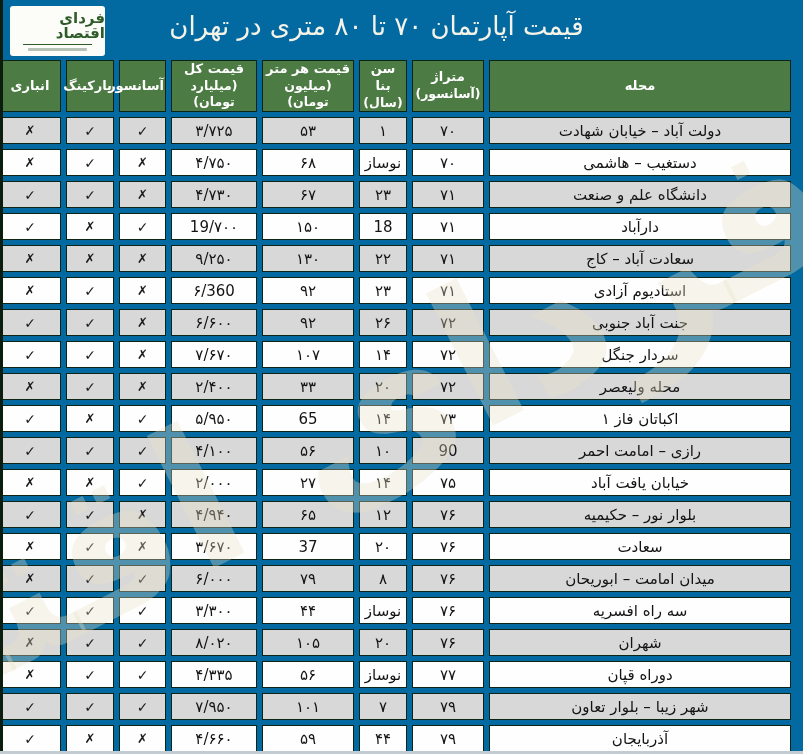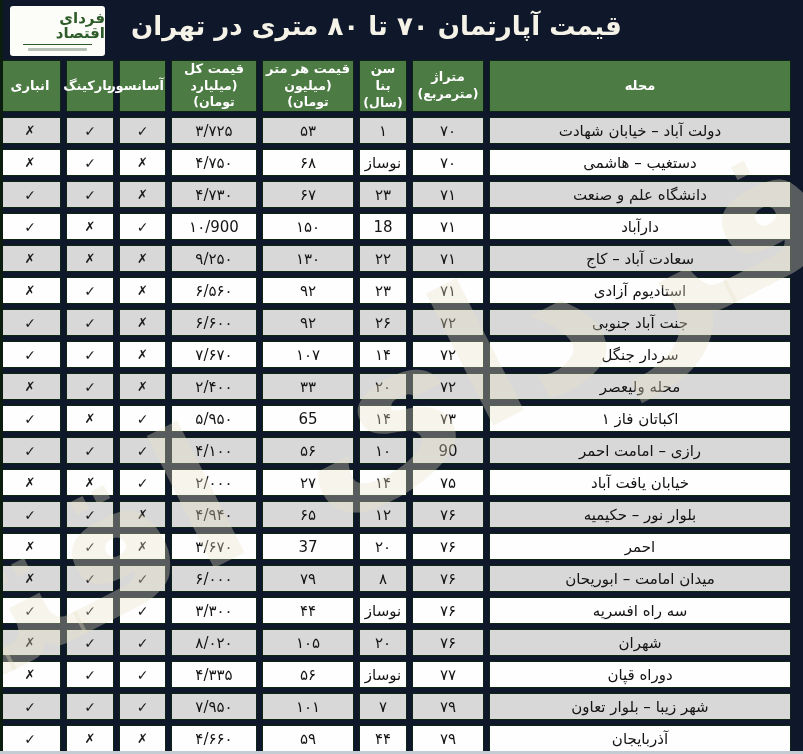--- a/index.html
+++ b/index.html
@@ -1,36 +1,36 @@
 <!DOCTYPE html>
 <html lang="fa" dir="rtl"><head>
 <meta charset="utf-8">
 <style>
   html,body{margin:0;padding:0;background:#1c3a22;}
   .page{
     width:803px;height:754px;position:relative;overflow:hidden;
-    background:#0f172a;
+    background:#0369a1;
     font-family:"DejaVu Sans",sans-serif;
     direction:rtl;
   }
   .edge-left{position:absolute;left:0;top:0;width:3px;height:100%;background:#0b1d0f;z-index:6;}
   .bottom-strip{position:absolute;left:0;bottom:0;width:100%;height:3px;background:#c3ccd3;z-index:7;}
 
   .logo{
     position:absolute;left:10px;top:6px;width:95px;height:50px;
     background:#fcfcf8;border-radius:3px;z-index:4;
     display:flex;flex-direction:column;align-items:center;justify-content:center;gap:3px;
   }
   .logo-text{color:#2e5c29;font-weight:bold;font-size:15px;line-height:1;}
   .logo-line{width:72%;height:1px;background:#2e5c29;}
   .logo-sub{width:62%;height:3px;background:#b7c2b6;border-radius:1px;}
 
   .title{
     position:absolute;top:11px;left:60px;right:110px;margin:0;z-index:3;
-    text-align:center;color:#f5f3e8;font-size:26px;font-weight:bold;white-space:nowrap;
+    text-align:center;color:#f5f3e8;font-size:26px;font-weight:normal;white-space:nowrap;
   }
 
   table.price{
     position:absolute;top:55px;right:7px;z-index:1;
     border-collapse:separate;border-spacing:5px;table-layout:fixed;width:789px;
   }
   th{
     background:#4d7b44;color:#ffffff;font-weight:bold;font-size:13px;
     height:40px;border:1px solid #0e2414;line-height:1.3;padding:0 1px;
     text-align:center;vertical-align:middle;
@@ -73,21 +73,21 @@
     <div class="logo-line"></div>
     <div class="logo-sub"></div>
   </div>
 
   <h1 class="title">قیمت آپارتمان ۷۰ تا ۸۰ متری در تهران</h1>
 
   <table class="price">
     <thead>
       <tr id="header-row">
           <th class="c-neighborhood"><span>محله</span></th>
-          <th class="c-area"><span>متراژ</span><span class="sub">(مترمربع)</span></th>
+          <th class="c-area"><span>متراژ</span><span class="sub">(آسانسور)</span></th>
           <th class="c-age"><span>سن بنا</span><span class="sub">(سال)</span></th>
           <th class="c-ppm"><span>قیمت هر متر</span><span class="sub">(میلیون تومان)</span></th>
           <th class="c-total"><span>قیمت کل</span><span class="sub">(میلیارد تومان)</span></th>
           <th class="c-elev"><span>آسانسور</span></th>
           <th class="c-park"><span>پارکینگ</span></th>
           <th class="c-store"><span>انباری</span></th>
         </tr>
     </thead>
     <tbody id="body-rows">
         <tr class="alt">
@@ -118,41 +118,41 @@
           <td class="c-total">۴/۷۳۰</td>
           <td class="c-elev mark mark-false">✗</td>
           <td class="c-park mark">✓</td>
           <td class="c-store mark">✓</td>
         </tr>
         <tr>
           <td class="c-neighborhood">دارآباد</td>
           <td class="c-area">۷۱</td>
           <td class="c-age">18</td>
           <td class="c-ppm">۱۵۰</td>
-          <td class="c-total">۱۰/900</td>
+          <td class="c-total">19/۷۰۰</td>
           <td class="c-elev mark">✓</td>
           <td class="c-park mark mark-false">✗</td>
           <td class="c-store mark">✓</td>
         </tr>
         <tr class="alt">
           <td class="c-neighborhood">سعادت آباد – کاج</td>
           <td class="c-area">۷۱</td>
           <td class="c-age">۲۲</td>
           <td class="c-ppm">۱۳۰</td>
           <td class="c-total">۹/۲۵۰</td>
           <td class="c-elev mark mark-false">✗</td>
           <td class="c-park mark mark-false">✗</td>
           <td class="c-store mark mark-false">✗</td>
         </tr>
         <tr>
           <td class="c-neighborhood">استادیوم آزادی</td>
           <td class="c-area">۷۱</td>
           <td class="c-age">۲۳</td>
           <td class="c-ppm">۹۲</td>
-          <td class="c-total">۶/۵۶۰</td>
+          <td class="c-total">۶/360</td>
           <td class="c-elev mark mark-false">✗</td>
           <td class="c-park mark">✓</td>
           <td class="c-store mark mark-false">✗</td>
         </tr>
         <tr class="alt">
           <td class="c-neighborhood">جنت آباد جنوبی</td>
           <td class="c-area">۷۲</td>
           <td class="c-age">۲۶</td>
           <td class="c-ppm">۹۲</td>
           <td class="c-total">۶/۶۰۰</td>
@@ -214,21 +214,21 @@
           <td class="c-neighborhood">بلوار نور – حکیمیه</td>
           <td class="c-area">۷۶</td>
           <td class="c-age">۱۲</td>
           <td class="c-ppm">۶۵</td>
           <td class="c-total">۴/۹۴۰</td>
           <td class="c-elev mark mark-false">✗</td>
           <td class="c-park mark">✓</td>
           <td class="c-store mark">✓</td>
         </tr>
         <tr>
-          <td class="c-neighborhood">احمر</td>
+          <td class="c-neighborhood">سعادت</td>
           <td class="c-area">۷۶</td>
           <td class="c-age">۲۰</td>
           <td class="c-ppm">37</td>
           <td class="c-total">۳/۶۷۰</td>
           <td class="c-elev mark mark-false">✗</td>
           <td class="c-park mark">✓</td>
           <td class="c-store mark mark-false">✗</td>
         </tr>
         <tr class="alt">
           <td class="c-neighborhood">میدان امامت – ابوریحان</td>

